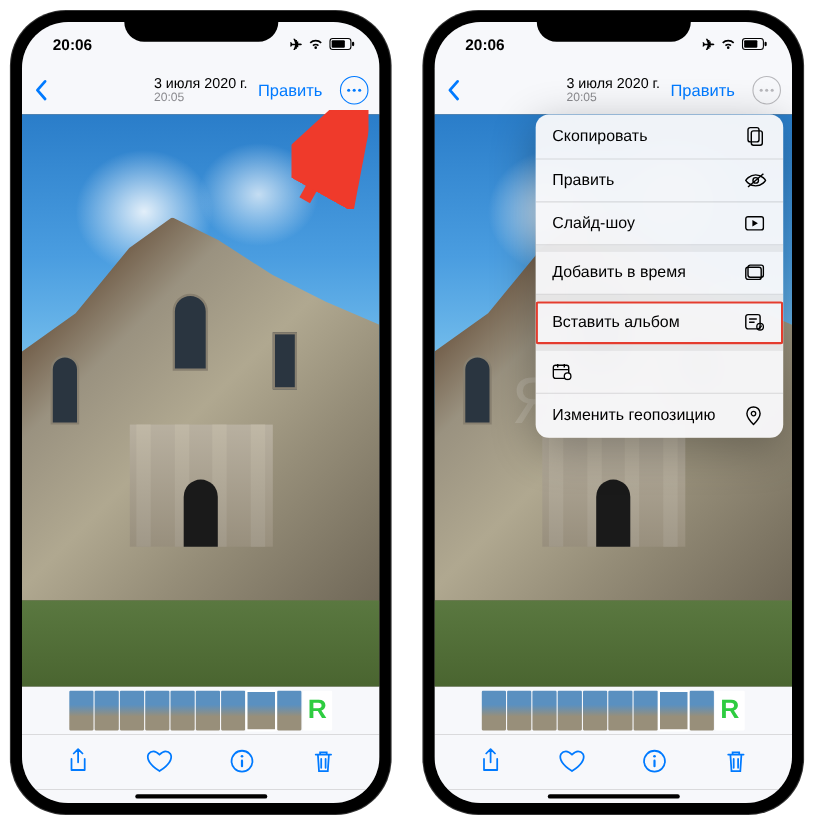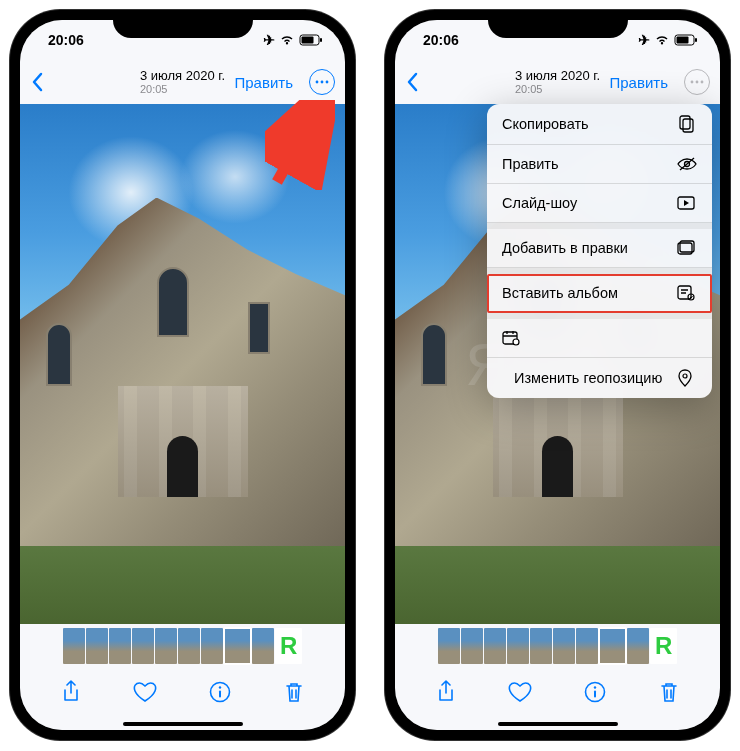--- a/index.html
+++ b/index.html
@@ -166,21 +166,21 @@
   .menu-item {
     display: flex;
     justify-content: space-between;
     align-items: center;
     padding: 11px 15px;
     font-size: 14.5px;
     color: #000;
     border-bottom: 0.5px solid rgba(0,0,0,.12);
     cursor: pointer;
   }
-  .menu-item:last-child { border-bottom: none; margin-left: 12px; }
+  .menu-item:last-child { border-bottom: none; }
   .menu-item.hl {
     outline: 2px solid #e43c2e;
     outline-offset: -2px;
     border-radius: 2px;
   }
   .menu-group-sep { height: 6px; background: rgba(0,0,0,.06); }
   .menu-icon { color: #333; width: 20px; text-align: center; }
 
   .watermark {
     position: absolute;
@@ -418,21 +418,21 @@
         <span>Слайд-шоу</span>
         <span class="menu-icon">
             <svg width="18" height="14" viewBox="0 0 18 14">
               <rect x="1" y="1" width="16" height="12" rx="2" stroke="#000" fill="none" stroke-width="1.3"></rect>
               <path d="M7 4l5 3-5 3z" fill="#000"></path>
             </svg>
           </span>
       </div>
       <div class="menu-group-sep"></div>
       <div class="menu-item">
-        <span>Добавить в правки</span>
+        <span>Добавить в время</span>
         <span class="menu-icon">
             <svg width="18" height="16" viewBox="0 0 18 16">
               <rect x="1" y="3" width="14" height="11" rx="2" stroke="#000" fill="none" stroke-width="1.3"></rect>
               <rect x="3" y="1" width="14" height="11" rx="2" stroke="#000" fill="none" stroke-width="1.3"></rect>
             </svg>
           </span>
       </div>
       <div class="menu-group-sep"></div>
       <div class="menu-item hl">
         <span>Вставить альбом</span>

